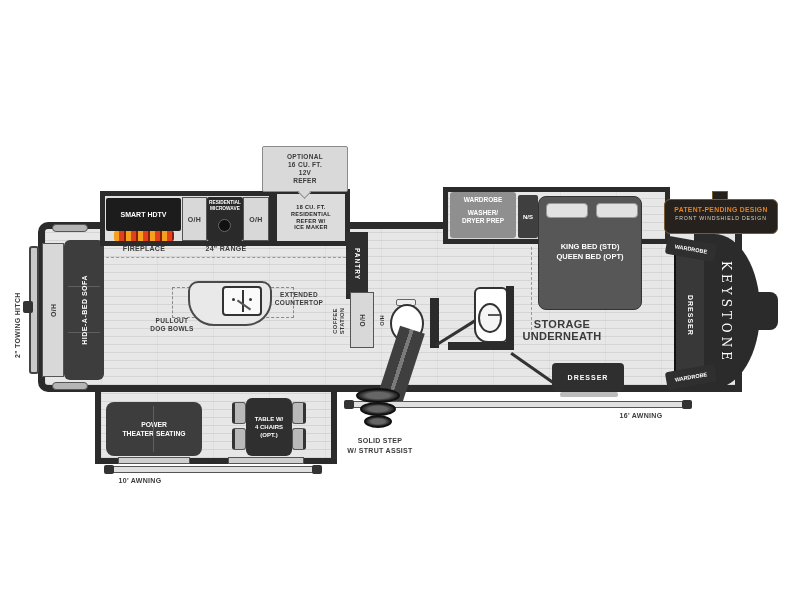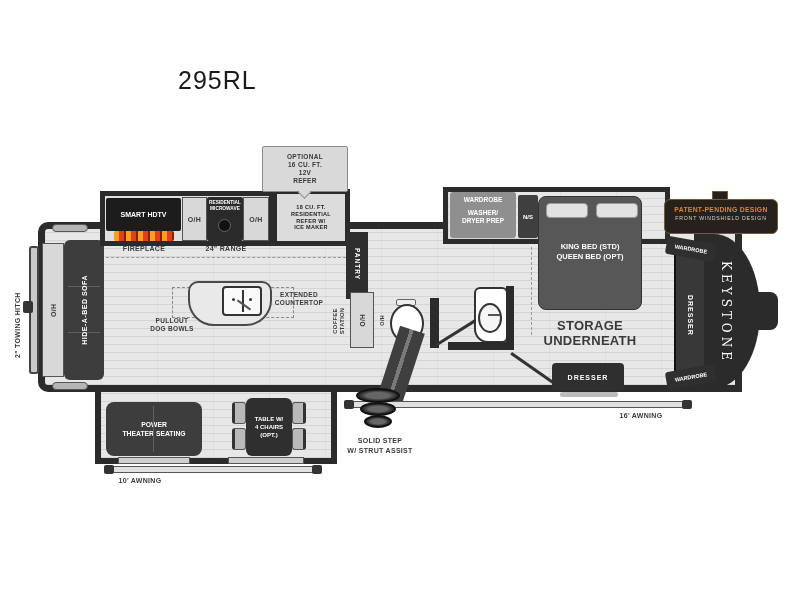--- a/index.html
+++ b/index.html
@@ -18,21 +18,20 @@
   .vu{writing-mode:vertical-rl;text-orientation:mixed;transform:rotate(180deg);}
   .dashedH{border-top:1.5px dashed #9a9a9a;}
   .dashedV{border-left:1.5px dashed #9a9a9a;}
   .seam{position:absolute;left:4px;right:4px;height:1px;background:#5f5f5f;}
 </style>
 </head>
 <body>
 
 <div id="plan">
 
-  <div class="abs" style="left:178px;top:66px;font-size:25px;font-weight:500;color:#1a1a1a;letter-spacing:1px;">295RL</div>
 
   <div class="abs floor" style="left:38px;top:222px;width:704px;height:170px;border:7px solid #2b2b2b;border-radius:10px 0 0 10px;"></div>
 
   <div class="abs" style="left:29px;top:246px;width:10px;height:128px;background:#c9c9c9;border:2px solid #444;border-radius:3px;"></div>
   <div class="abs" style="left:23px;top:301px;width:10px;height:12px;background:#333;border-radius:2px;"></div>
   <div class="abs" style="left:52px;top:224px;width:36px;height:8px;background:#b5b5b5;border:1px solid #555;border-radius:4px;"></div>
   <div class="abs" style="left:52px;top:382px;width:36px;height:8px;background:#b5b5b5;border:1px solid #555;border-radius:4px;"></div>
   <div class="abs lbl vu ctr" style="left:10px;top:268px;width:14px;height:114px;font-size:7px;">2" TOWING HITCH</div>
 
   <div class="abs lightbox ctr vu lbl" style="left:42px;top:243px;width:22px;height:134px;font-size:7px;">O/H</div>
@@ -126,21 +125,21 @@
   <div class="abs ctr" style="left:518px;top:195px;width:20px;height:43px;background:#3f3f3f;border-radius:2px;">
     <span style="color:#fff;font-weight:bold;font-size:6px;">N/S</span>
   </div>
 
   <div class="abs" style="left:538px;top:196px;width:104px;height:114px;background:#575757;border:1px solid #333;border-radius:8px;"></div>
   <div class="abs" style="left:546px;top:203px;width:42px;height:15px;background:#e2e2e2;border:1px solid #999;border-radius:4px;"></div>
   <div class="abs" style="left:596px;top:203px;width:42px;height:15px;background:#e2e2e2;border:1px solid #999;border-radius:4px;"></div>
   <div class="abs ctr ml" style="left:538px;top:242px;width:104px;color:#fff;font-weight:bold;font-size:7.5px;line-height:1.35;">KING BED (STD)
 QUEEN BED (OPT)</div>
   <div class="abs dashedV" style="left:531px;top:247px;width:0;height:88px;"></div>
-  <div class="abs lbl ctr" style="left:528px;top:318px;width:124px;font-size:13px;">STORAGE UNDERNEATH</div>
+  <div class="abs lbl ctr" style="left:500px;top:318px;width:124px;font-size:11px;">STORAGE UNDERNEATH</div>
 
   <div class="abs" style="left:750px;top:292px;width:28px;height:38px;background:#2b2b2b;border-radius:0 8px 8px 0;"></div>
   <div class="abs" style="left:694px;top:234px;width:66px;height:154px;background:#2b2b2b;border-radius:0 46px 46px 0 / 0 76px 76px 0;"></div>
   <div class="abs ctr" style="left:674px;top:246px;width:30px;height:138px;background:#383838;border-left:2px solid #111;">
     <span class="vd" style="color:#fff;font-weight:bold;font-size:7px;letter-spacing:1px;">DRESSER</span>
   </div>
   <div class="abs ctr" style="left:666px;top:240px;width:50px;height:18px;background:#2f2f2f;border-radius:3px;transform:rotate(10deg);">
     <span style="color:#fff;font-weight:bold;font-size:5.5px;">WARDROBE</span>
   </div>
   <div class="abs ctr" style="left:666px;top:368px;width:50px;height:18px;background:#2f2f2f;border-radius:3px;transform:rotate(-10deg);">

